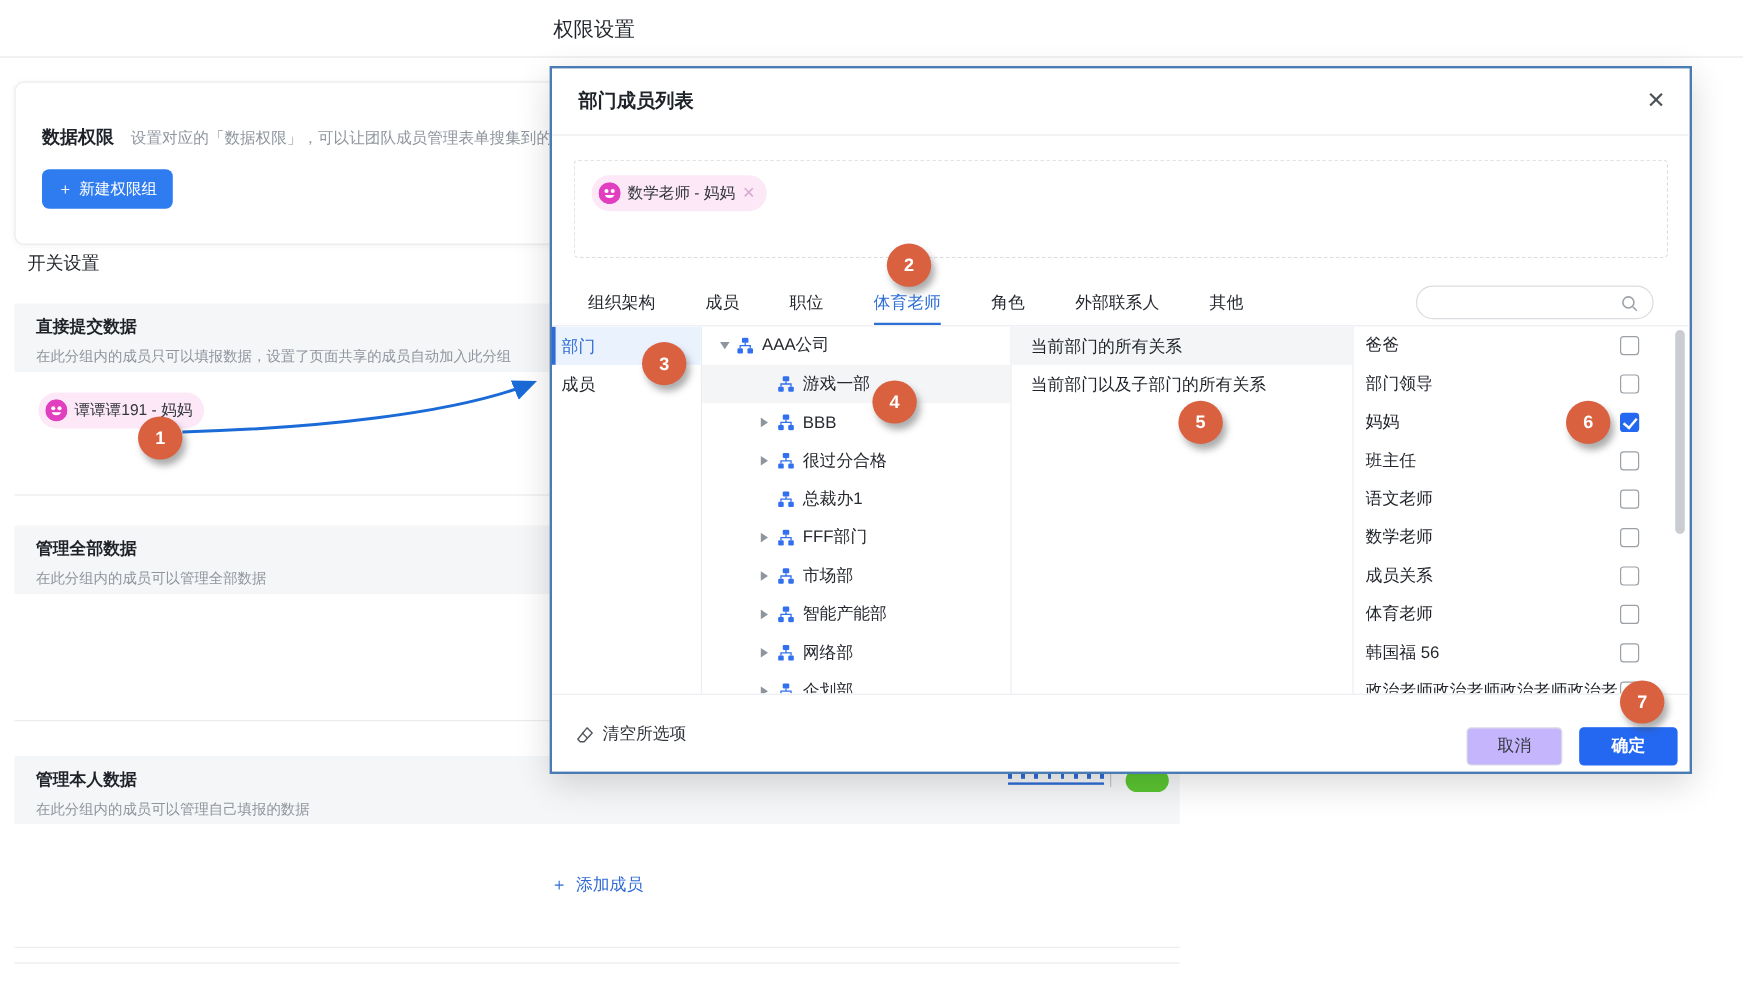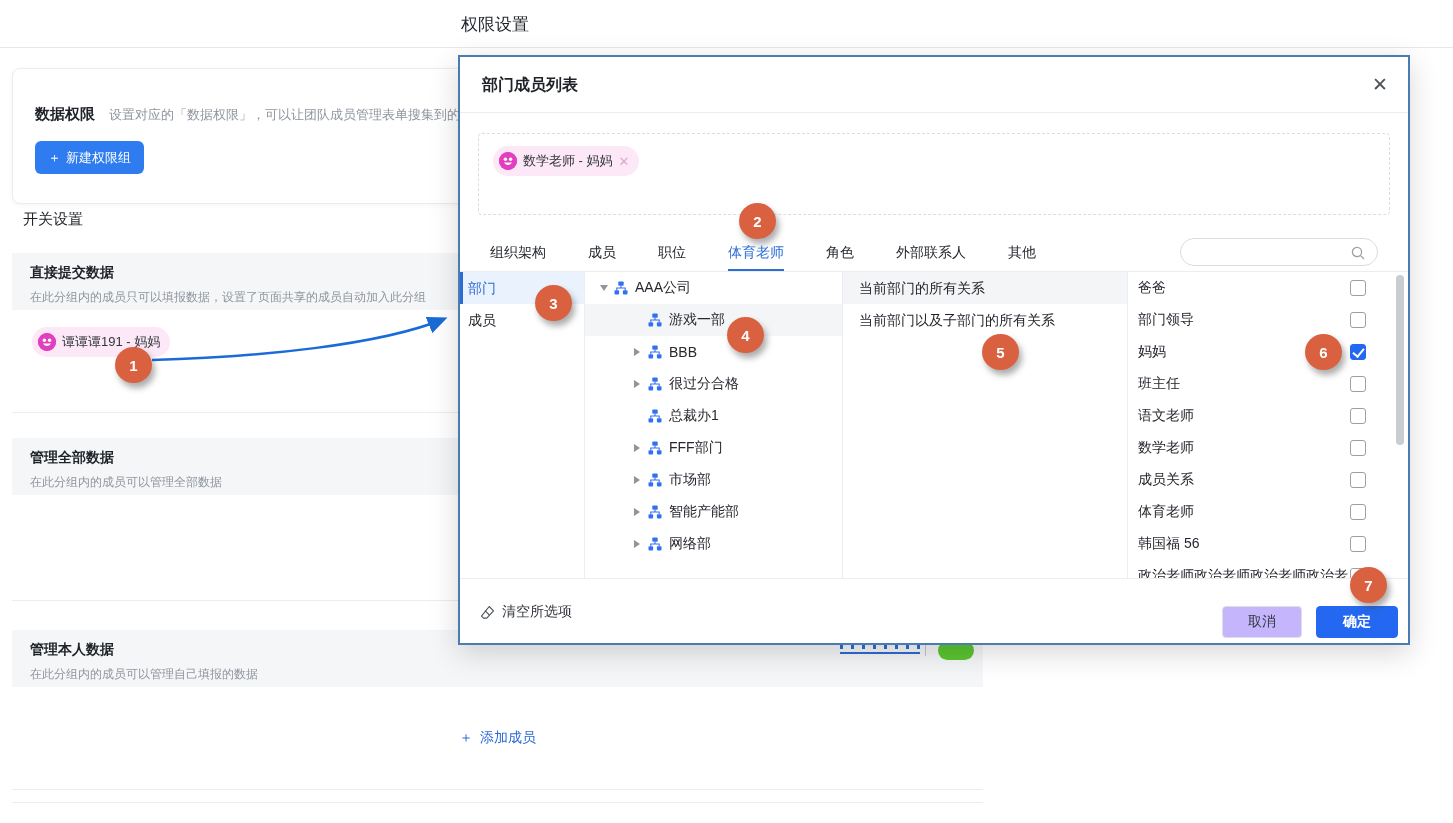--- a/index.html
+++ b/index.html
@@ -367,20 +367,32 @@
               <svg width="14" height="14" viewBox="0 0 14 14">
                 <rect x="4.3" y="0.5" width="5.4" height="4.2" rx="1" fill="currentColor"></rect>
                 <rect x="0.5" y="9.2" width="4.6" height="4.3" rx="1" fill="currentColor"></rect>
                 <rect x="8.9" y="9.2" width="4.6" height="4.3" rx="1" fill="currentColor"></rect>
                 <path d="M7 4.7 V7 M2.8 9.2 V7 H11.2 V9.2" stroke="currentColor" stroke-width="1.1" fill="none"></path>
               </svg>
             </span>
             <span class="tree-label">网络部</span>
           </div>
 
+          <div class="tree-row lvl1">
+            <span class="caret collapsed"></span>
+            <span class="org-ic">
+              <svg width="14" height="14" viewBox="0 0 14 14">
+                <rect x="4.3" y="0.5" width="5.4" height="4.2" rx="1" fill="currentColor"></rect>
+                <rect x="0.5" y="9.2" width="4.6" height="4.3" rx="1" fill="currentColor"></rect>
+                <rect x="8.9" y="9.2" width="4.6" height="4.3" rx="1" fill="currentColor"></rect>
+                <path d="M7 4.7 V7 M2.8 9.2 V7 H11.2 V9.2" stroke="currentColor" stroke-width="1.1" fill="none"></path>
+              </svg>
+            </span>
+            <span class="tree-label">企划部</span>
+          </div>
         </div>
 
       <div class="col col-rel">
 
           <div class="rel-row selected">
             <span>当前部门的所有关系</span>
           </div>
 
           <div class="rel-row">
             <span>当前部门以及子部门的所有关系</span>

